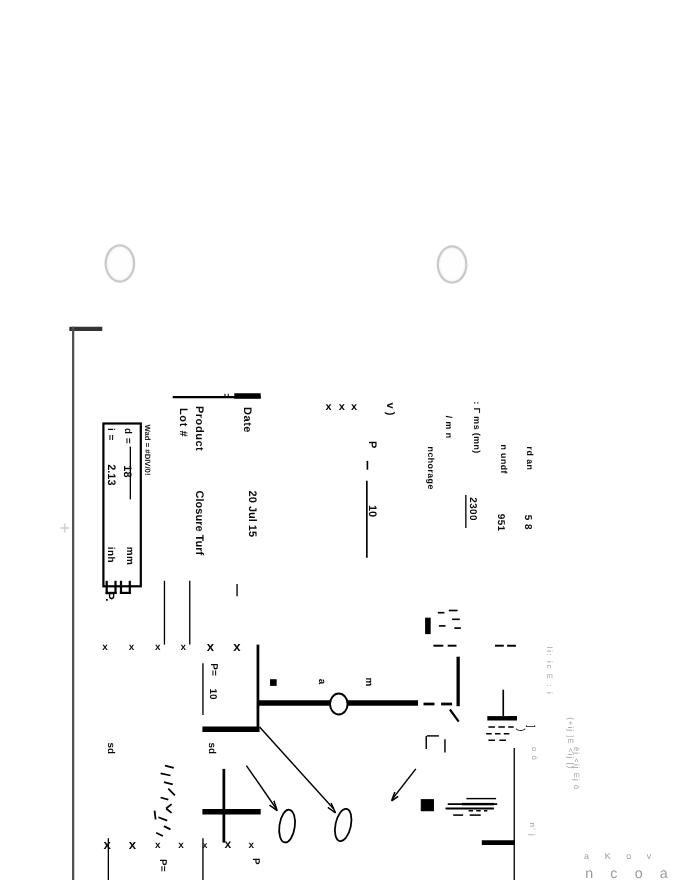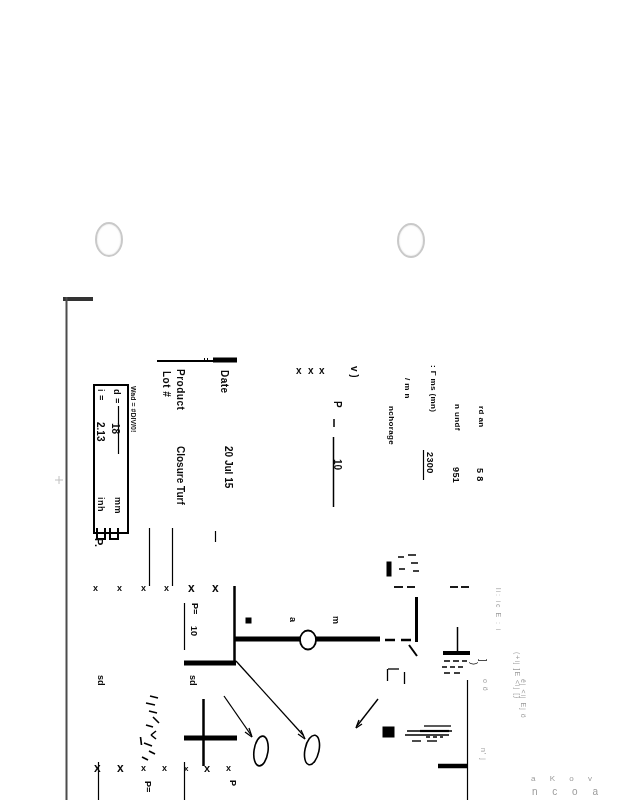--- a/index.html
+++ b/index.html
@@ -184,15 +184,15 @@
 
   <div class="r" style="left:478px;top:662px;font-size:9px;">)</div>
   <div class="r" style="left:487px;top:659px;font-size:9px;">]</div>
 
   <div class="r faint" style="left:502px;top:588px;font-size:7px;letter-spacing:1.5px;">li: ic E : i</div>
   <div class="r faint" style="left:521px;top:652px;font-size:7px;letter-spacing:1px;">(+ij ]E &lt;ij [)</div>
   <div class="r faint" style="left:489px;top:679px;font-size:7px;letter-spacing:1px;">o ö</div>
   <div class="r faint" style="left:527px;top:679px;font-size:7px;letter-spacing:1px;">ëj &lt;ij Ej ö</div>
   <div class="r faint" style="left:487px;top:748px;font-size:7px;letter-spacing:1px;">n' j</div>
   <div class="t faint" style="left:531px;top:775px;font-size:8px;letter-spacing:6px;">a K o v</div>
-  <div class="t faint" style="left:532px;top:787px;font-size:10px;letter-spacing:6px;">n c o a</div>
+  <div class="t faint" style="left:532px;top:787px;font-size:13px;letter-spacing:6px;">n c o a</div>
 
 </div>
 
 </body></html>

